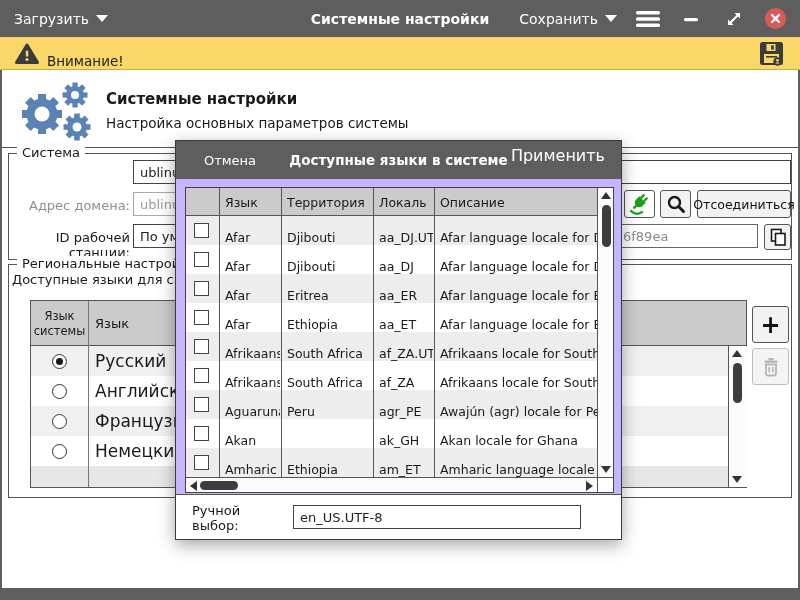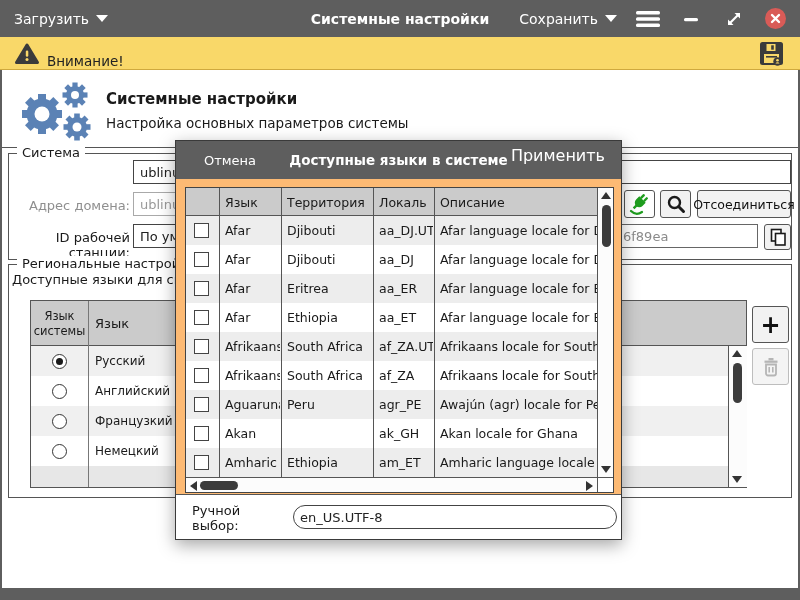--- a/index.html
+++ b/index.html
@@ -45,21 +45,21 @@
   .reg-caption { position:absolute; left:12px; top:272px; font-size:13px; color:#1a1a1a; }
 
   
   .ltable { position:absolute; left:30px; top:300px; width:717px; height:188px; border:1px solid #555; background:#fff; overflow:hidden; }
   .lheader { position:relative; height:45px; background:#cbcbcb; border-bottom:1px solid #555; }
   .lh1 { position:absolute; left:0; top:0; width:57px; height:45px; display:flex; align-items:center; justify-content:center; text-align:center; font-size:11.5px; line-height:1.25; color:#1a1a1a; }
   .lh2 { position:absolute; left:64px; top:0; height:45px; display:flex; align-items:center; font-size:13px; color:#1a1a1a; }
   .lrow { position:relative; height:30px; }
   .lrow:nth-child(odd) { background:#f0f0f0; }
   .lradio-cell { position:absolute; left:0; top:0; width:57px; height:30px; display:flex; align-items:center; justify-content:center; }
-  .lcell { position:absolute; left:64px; top:0; height:30px; display:flex; align-items:center; font-size:12px; color:#1a1a1a; }
+  .lcell { position:absolute; left:64px; top:0; height:30px; display:flex; align-items:center; font-size:17px; color:#1a1a1a; }
   .lfiller { height:22px; background:#e7e7e7; }
   .lcol-line { position:absolute; left:57px; top:0; height:100%; width:1px; background:#777; }
   .radio { width:15px; height:15px; border:1.5px solid #333; border-radius:50%; background:#fff; position:relative; }
   .radio.checked::after { content:""; position:absolute; left:3px; top:3px; width:7px; height:7px; border-radius:50%; background:#1a1a1a; }
 
   
   .vscroll { position:absolute; background:#fcfcfc; border-left:1px solid #555; }
   .hscroll { position:absolute; background:#fcfcfc; border-top:1px solid #555; }
   .arr-up { width:0;height:0;border-left:5px solid transparent;border-right:5px solid transparent;border-bottom:7px solid #333; position:absolute; left:3px; }
   .arr-dn { width:0;height:0;border-left:5px solid transparent;border-right:5px solid transparent;border-top:7px solid #333; position:absolute; left:3px; }
@@ -67,44 +67,44 @@
   .arr-rt { width:0;height:0;border-top:5px solid transparent;border-bottom:5px solid transparent;border-left:7px solid #333; position:absolute; top:3px; }
   .vthumb { position:absolute; left:4px; width:9px; background:#3c3c3c; border-radius:5px; }
   .hthumb { position:absolute; top:3px; height:9px; background:#3c3c3c; border-radius:5px; }
 
   .ltable-vscroll { left:728px; top:346px; width:19px; height:141px; }
 
   .addbtn { left:752px; top:306px; width:37px; height:37px; font-size:24px; font-weight:bold; color:#111; }
   .delbtn { left:752px; top:348px; width:37px; height:37px; background:#f4f4f4; border-color:#bdbdbd; }
 
   
-  .modal { position:absolute; left:175px; top:140px; width:447px; height:400px; background:#fdba74; border:1px solid #3a3a3a; box-shadow:0 5px 16px rgba(0,0,0,.35); z-index:10; }
+  .modal { position:absolute; left:175px; top:140px; width:447px; height:400px; background:#c4b5fd; border:1px solid #3a3a3a; box-shadow:0 5px 16px rgba(0,0,0,.35); z-index:10; }
   .m-header { position:absolute; left:0; top:0; width:100%; height:38px; background:#5e5e5e; color:#fff; }
   .m-cancel { position:absolute; left:28px; top:0; height:38px; display:flex; align-items:center; font-size:13px; }
   .m-title { position:absolute; left:0; top:0; width:100%; height:38px; display:flex; align-items:center; justify-content:center; font-size:13.5px; font-weight:bold; pointer-events:none; }
   .m-apply { position:absolute; right:16px; top:0; height:28px; display:flex; align-items:center; font-size:16px;margin-left:37px; }
 
   .dtable { position:absolute; left:9px; top:46px; width:429px; height:306px; border:1px solid #444; background:#fff; overflow:hidden; }
   .dheader { position:relative; height:28px; background:#cbcbcb; border-bottom:1px solid #555; }
   .dheader span { position:absolute; top:0; height:28px; display:flex; align-items:center; font-size:12.5px; color:#1a1a1a; white-space:nowrap; overflow:hidden; }
   .dh-lang { left:39px; width:55px; } .dh-terr { left:101px; width:85px; } .dh-loc { left:193px; width:54px; } .dh-desc { left:254px; width:156px; }
   .drow { position:relative; height:29px; }
   .drow:nth-child(odd) { background:#ededed; }
-  .drow .cell { position:absolute; top:0; height:29px; line-height:29px; font-size:12.5px; color:#1a1a1a; white-space:nowrap; overflow:hidden; }
+  .drow .cell { position:absolute; top:7px; height:29px; line-height:29px; font-size:12.5px; color:#1a1a1a; white-space:nowrap; overflow:hidden; }
   .c-lang { left:39px; width:55px; } .c-terr { left:101px; width:85px; } .c-loc { left:193px; width:54px; } .c-desc { left:254px; width:157px; }
   .checkbox { position:absolute; left:8px; top:6.5px; width:15px; height:15px; border:1.5px solid #444; background:#fff; }
   .dcol-lines { position:absolute; left:0; top:0; width:411px; height:289px; pointer-events:none; }
   .dcol-lines i { position:absolute; top:0; height:100%; width:1px; background:#555; }
   .d-vscroll { left:411px; top:0; width:16px; height:289px; }
   .d-hscroll { left:0; top:289px; width:411px; height:15px; }
   .d-corner { position:absolute; left:411px; top:289px; width:16px; height:15px; background:#fff; border-left:1px solid #555; border-top:1px solid #555; }
 
   .m-footer { position:absolute; left:0; top:353px; width:100%; height:45px; border-top:1px solid #555; background:#fff;text-decoration:underline; }
   .mf-label { position:absolute; left:16px; top:0; width:95px; height:45px; display:flex; align-items:center; justify-content:flex-end; font-size:13px; color:#1a1a1a; }
-  .mf-input { left:117px; top:10px; width:324px; color:#8a8a8a; border-color:#666;border-radius:12px; }
+  .mf-input { left:117px; top:10px; width:288px; color:#8a8a8a; border-color:#666; }
 </style>
 </head>
 <body>
 
 <div class="screen">
 
   <div class="titlebar">
     <div class="menu-item" style="left:14px;">
       <span>Загрузить</span>
       <span class="caret-down"></span>

